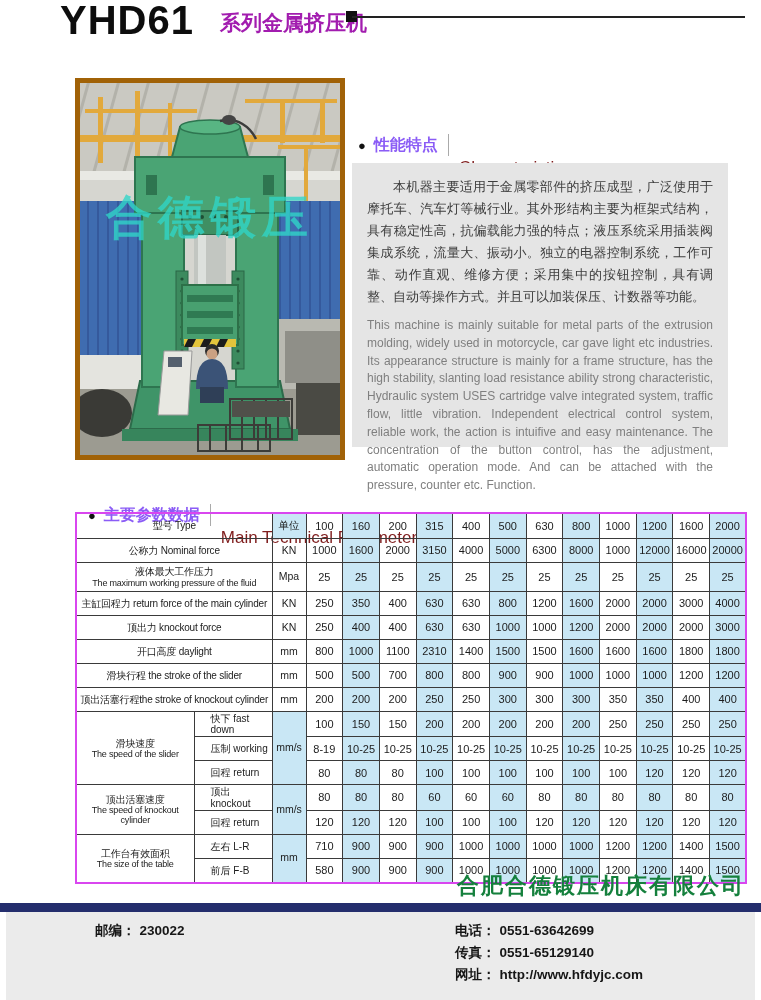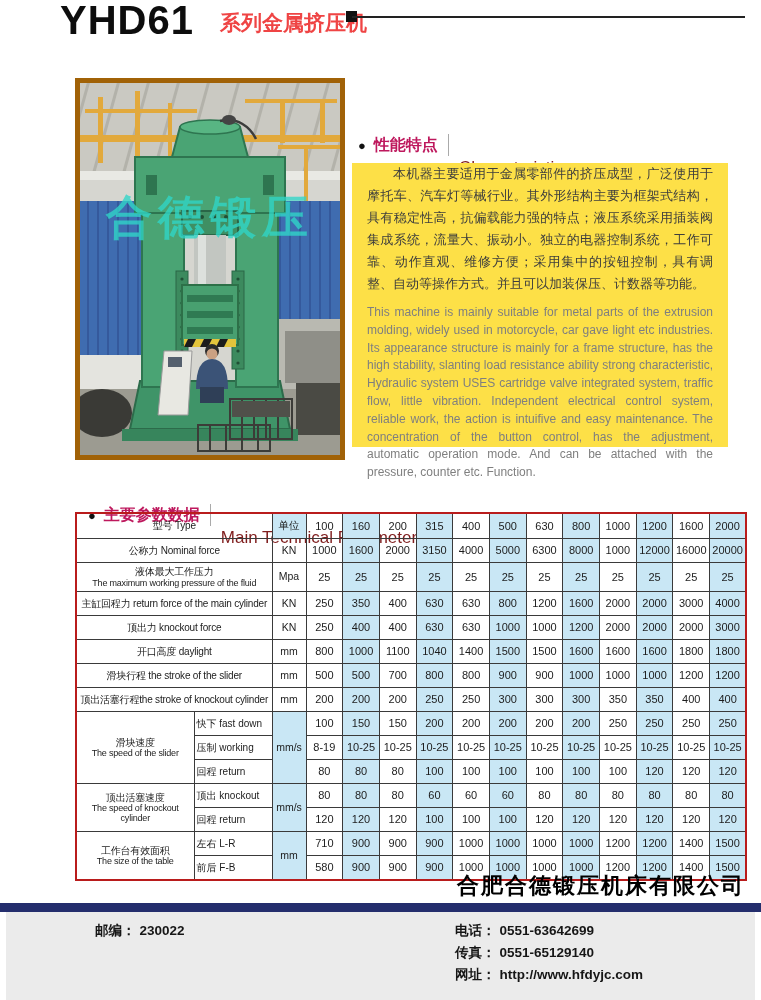--- a/index.html
+++ b/index.html
@@ -2,55 +2,55 @@
 <html><head>
 <meta charset="utf-8">
 <style>
   html,body{margin:0;padding:0;}
   body{width:761px;height:1000px;position:relative;background:#fff;
        font-family:"Liberation Sans","DejaVu Sans",sans-serif;color:#111;overflow:hidden;}
 
   
   .hdr{position:absolute;left:60px;top:2px;display:flex;align-items:flex-end;gap:16px;}
   .hdr-model{font-size:40px;font-weight:900;line-height:.92;letter-spacing:1px;color:#0d0d0d;}
-  .hdr-series{font-size:21px;font-weight:bold;margin-left:10px;padding-bottom:2px;color:#ef4444;}
+  .hdr-series{font-size:21px;font-weight:bold;margin-left:10px;padding-bottom:2px;color:#a21caf;}
   .hdr-square{position:absolute;left:346px;top:11px;width:11px;height:11px;background:#111;}
   .hdr-line{position:absolute;left:352px;top:16px;width:393px;height:2px;background:#222;}
 
   
   .photo{position:absolute;left:75px;top:78px;width:260px;height:372px;border:5px solid #a16207;box-sizing:content-box;}
 
   
   .sec-head{position:absolute;display:flex;align-items:center;}
   .sec-bullet{font-size:13px;color:#111;}
-  .sec-zh{font-size:16px;font-weight:bold;margin:0 10px 0 8px;color:#be185d;}
+  .sec-zh{font-size:16px;font-weight:bold;margin:0 10px 0 8px;color:#8b5cf6;}
   .sec-div{width:1px;height:22px;background:#aaa;}
   .sec-en{font-size:17px;color:#7f1d1d;margin-left:10px;margin-top:46px;}
 
   
-  .char-box{position:absolute;left:352px;top:163px;width:376px;height:284px;background:#fde047;
-            box-sizing:border-box;padding:0 15px 10px 15px;}
+  .char-box{position:absolute;left:352px;top:163px;width:376px;height:284px;background:#e5e5e5;
+            box-sizing:border-box;padding:13px 15px 10px 15px;}
   .char-zh{margin:0;font-size:13px;line-height:22px;color:#3d3d3d;text-align:justify;text-indent:2em;}
   .char-en{margin:9px 0 0 0;font-size:12px;line-height:17.8px;color:#7f7f7f;text-align:justify;}
 
   
   .tbl-wrap{position:absolute;left:75px;top:512px;}
-  table{border-collapse:collapse;table-layout:fixed;width:670px;border:2px solid #b91c1c;}
+  table{border-collapse:collapse;table-layout:fixed;width:670px;border:2px solid #d946ef;}
   td{border:1px solid #3a3a3a;text-align:center;vertical-align:middle;font-size:11px;color:#1c1c1c;
      padding:1px 0;height:21px;line-height:1.12;overflow:hidden;}
   tr.h-head td{height:22px;}
   tr.h-tall td{height:26px;}
   td.lbl{font-size:10px;letter-spacing:-0.2px;}
-  td.sub{text-align:left;padding-left:2px;font-size:10px;}
+  td.sub{text-align:left;padding-left:16px;font-size:10px;}
   td.unit{font-size:10.5px;}
   span.l2{display:block;font-size:9px;letter-spacing:-0.2px;}
   td.alt{background:#c9e7f5;}
 
   
-  .company{position:absolute;right:16px;top:871px;font-size:22px;font-weight:bold;letter-spacing:2px;color:#000000;}
+  .company{position:absolute;right:16px;top:871px;font-size:22px;font-weight:bold;letter-spacing:2px;color:#15803d;}
   .navy-bar{position:absolute;left:0;top:903px;width:761px;height:9px;background:#242e6d;}
   .footer-bg{position:absolute;left:6px;top:912px;width:749px;height:88px;background:#ebebeb;}
   .foot-col{position:absolute;top:920px;font-size:13.5px;font-weight:bold;color:#161616;line-height:22px;}
   .foot-left{left:95px;}
   .foot-right{left:455px;}
   .foot-line span{display:inline;}
   .foot-line .lab{margin-right:4px;}
 </style>
 </head>
 <body>
@@ -317,21 +317,21 @@
           <td class="alt">2000</td>
           <td>2000</td>
           <td class="alt">3000</td>
         </tr>
         <tr>
           <td class="lbl" colspan="2"><span>开口高度 daylight</span></td>
           <td class="unit">mm</td>
           <td>800</td>
           <td class="alt">1000</td>
           <td>1100</td>
-          <td class="alt">1040</td>
+          <td class="alt">2310</td>
           <td>1400</td>
           <td class="alt">1500</td>
           <td>1500</td>
           <td class="alt">1600</td>
           <td>1600</td>
           <td class="alt">1600</td>
           <td>1800</td>
           <td class="alt">1800</td>
         </tr>
         <tr>

